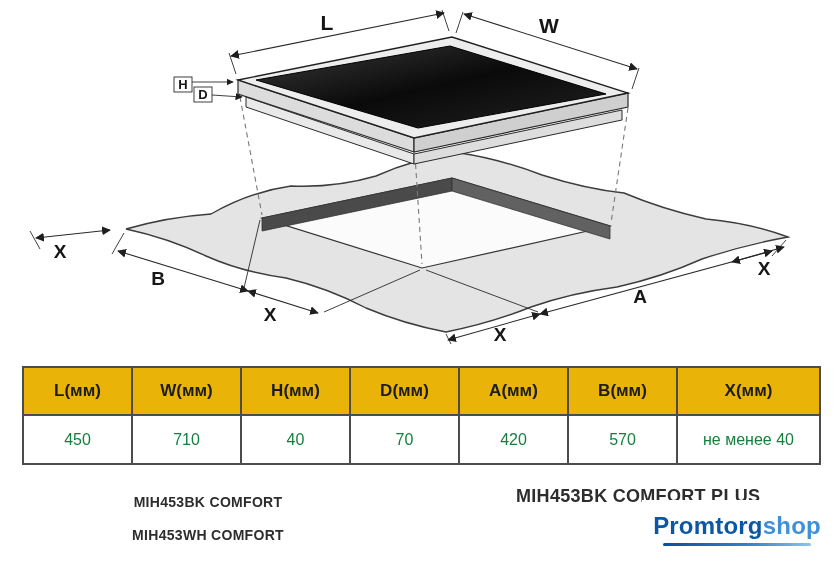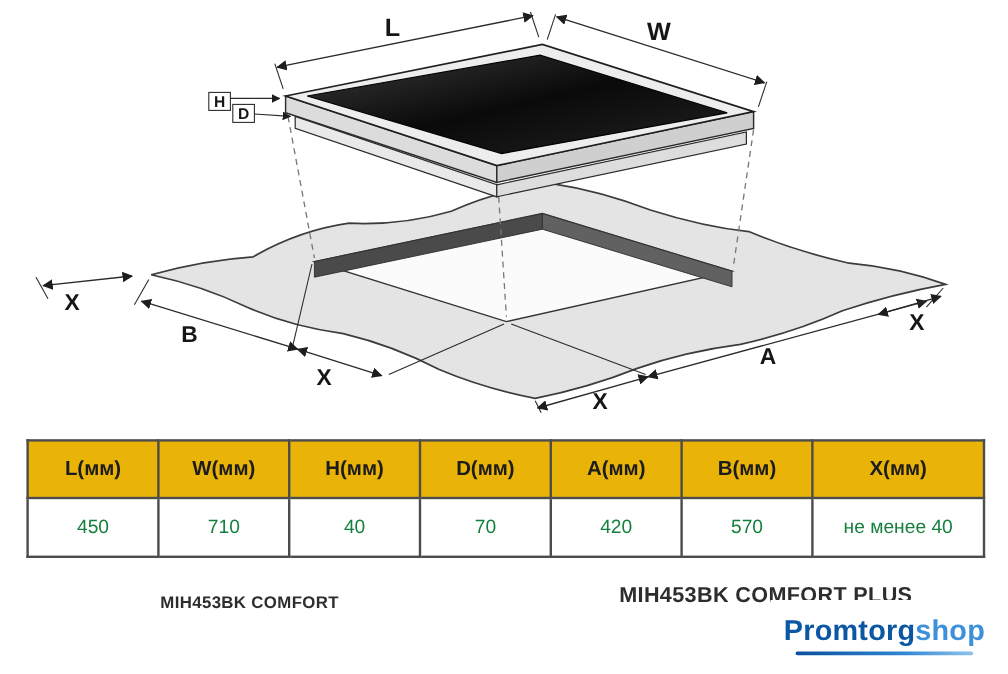--- a/index.html
+++ b/index.html
@@ -146,20 +146,21 @@
         <td>70</td>
         <td>420</td>
         <td>570</td>
         <td>не менее 40</td>
       </tr>
     </tbody>
   </table>
 
   <div class="models-left">
     <div>MIH453BK COMFORT</div>
+    <div>MIH453WH COMFORT</div>
   </div>
   <div class="models-right">
     <div>MIH453BK COMFORT PLUS</div>
   </div>
 
   <div class="watermark">
     <div class="wm-text"><span class="wm-brand">Promtorg</span><span class="wm-shop">shop</span></div>
     <div class="wm-bar"></div>
   </div>
 

